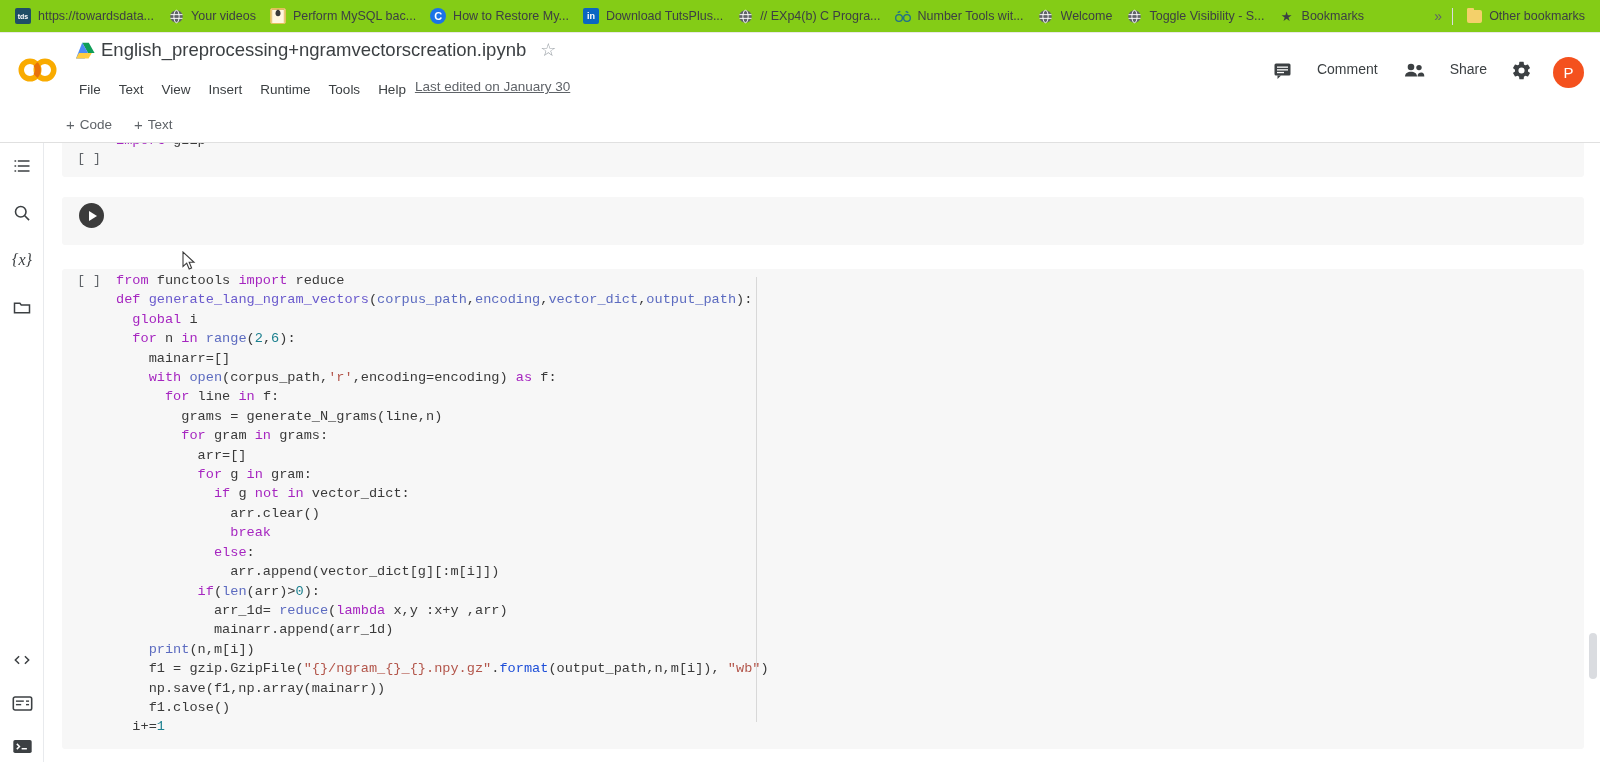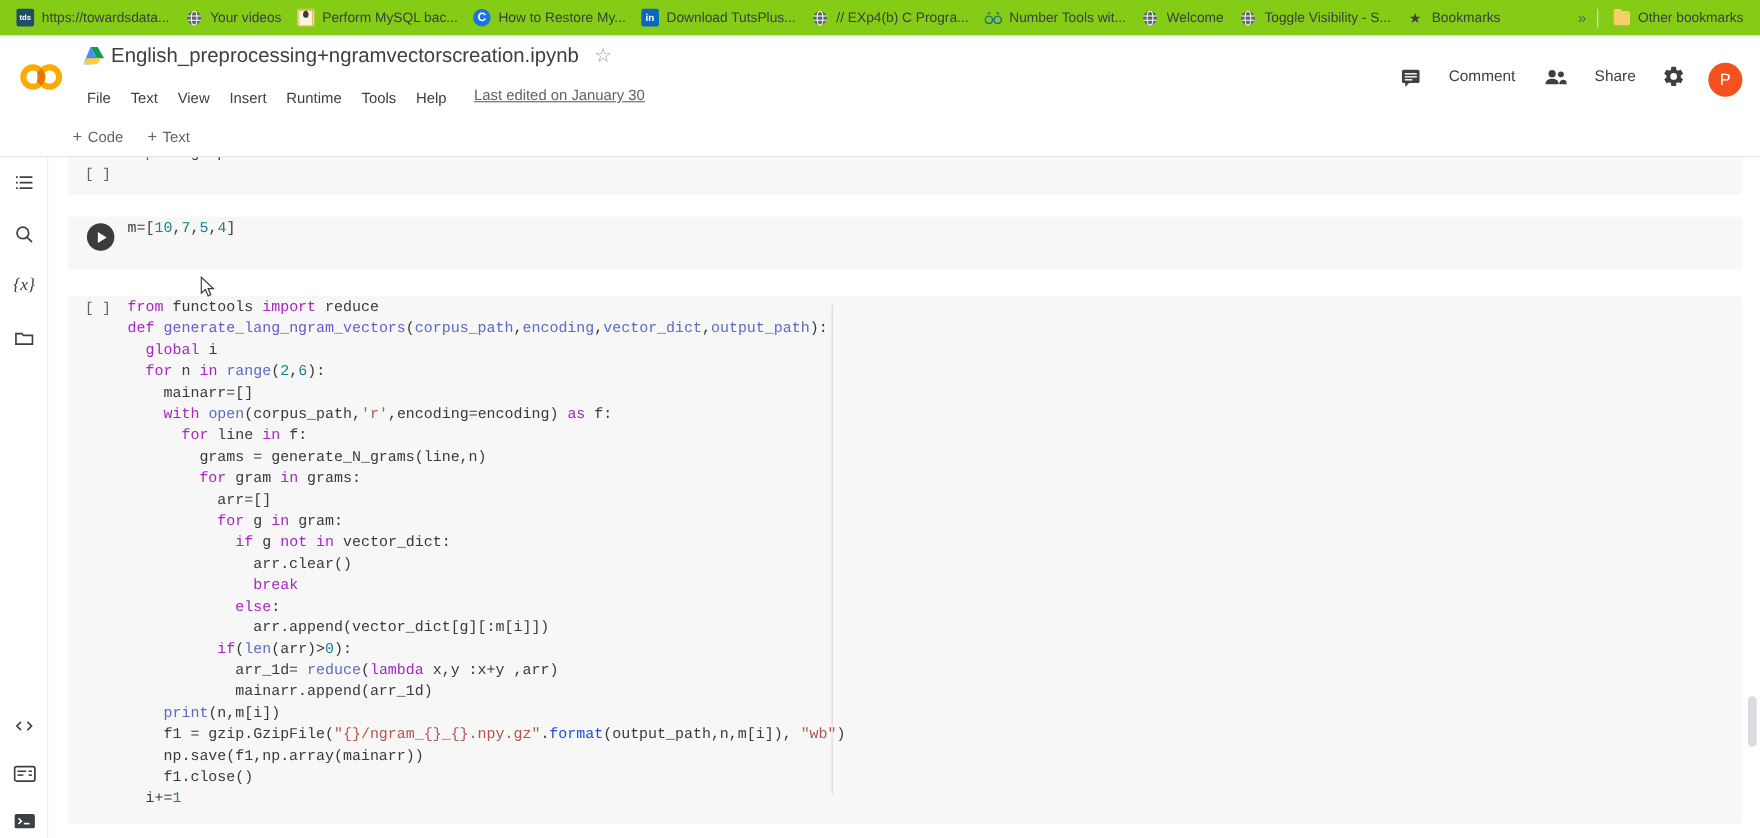--- a/index.html
+++ b/index.html
@@ -95,21 +95,21 @@
   .menu-row {
     position: absolute; left: 70px; top: 46px;
     display: flex; align-items: flex-start;
   }
   .menu-item {
     font-size: 13.5px; color: #3c4043;
     padding: 3px 9px; border-radius: 4px; cursor: pointer;
   }
   .last-edited {
     font-size: 13.5px; color: #5f6368;
-    margin-left: 16px; text-decoration: underline; cursor: pointer;
+    margin-left: 0; text-decoration: underline; cursor: pointer;
   }
   .header-right {
     position: absolute; right: 16px; top: 20px;
     display: flex; align-items: center; gap: 4px;
   }
   .hdr-btn {
     display: flex; align-items: flex-start; gap: 25px;
     padding: 7px 11px; border-radius: 4px; cursor: pointer;
     font-size: 14px; color: #3c4043;
   }
@@ -478,21 +478,21 @@
 
   <div class="cell" id="cell-0" style="top:-14px;height:48px;overflow:hidden">
     <div class="cell-gutter" style="top:18px">[ ]</div>
     <div class="code" id="code-0"><div><span class="kw">import</span><span class="id"> gzip</span></div></div>
   </div>
 
   <div class="cell" id="cell-1" style="top:54px;height:48px">
     <div class="run-btn">
         <span class="run-tri"></span>
       </div>
-    <div class="code" id="code-1"><div><span class="id">m=[</span><span class="num">10</span><span class="id">,</span><span class="num">7</span><span class="id">,</span><span class="num">5</span><span class="id">,</span><span class="num">4</span><span class="id">]</span></div></div>
+    <div class="code" id="code-1"></div>
   </div>
 
   <div class="cell" id="cell-2" style="top:126px;height:480px">
     <div class="cell-gutter">[ ]</div>
     <div class="fold-line"></div>
     <div class="code" id="code-2"><div><span class="kw">from</span><span class="id"> functools </span><span class="kw">import</span><span class="id"> reduce</span></div><div><span class="kw">def</span><span class="id"> </span><span class="fn">generate_lang_ngram_vectors</span><span class="id">(</span><span class="bi">corpus_path</span><span class="id">,</span><span class="bi">encoding</span><span class="id">,</span><span class="bi">vector_dict</span><span class="id">,</span><span class="bi">output_path</span><span class="id">):</span></div><div><span class="id">  </span><span class="kw">global</span><span class="id"> i</span></div><div><span class="id">  </span><span class="kw">for</span><span class="id"> n </span><span class="kw">in</span><span class="id"> </span><span class="bi">range</span><span class="id">(</span><span class="num">2</span><span class="id">,</span><span class="num">6</span><span class="id">):</span></div><div><span class="id">    mainarr=[]</span></div><div><span class="id">    </span><span class="kw">with</span><span class="id"> </span><span class="bi">open</span><span class="id">(corpus_path,</span><span class="str">'r'</span><span class="id">,encoding=encoding) </span><span class="kw">as</span><span class="id"> f:</span></div><div><span class="id">      </span><span class="kw">for</span><span class="id"> line </span><span class="kw">in</span><span class="id"> f:</span></div><div><span class="id">        grams = generate_N_grams(line,n)</span></div><div><span class="id">        </span><span class="kw">for</span><span class="id"> gram </span><span class="kw">in</span><span class="id"> grams:</span></div><div><span class="id">          arr=[]</span></div><div><span class="id">          </span><span class="kw">for</span><span class="id"> g </span><span class="kw">in</span><span class="id"> gram:</span></div><div><span class="id">            </span><span class="kw">if</span><span class="id"> g </span><span class="kw">not</span><span class="id"> </span><span class="kw">in</span><span class="id"> vector_dict:</span></div><div><span class="id">              arr.clear()</span></div><div><span class="id">              </span><span class="kw">break</span></div><div><span class="id">            </span><span class="kw">else</span><span class="id">:</span></div><div><span class="id">              arr.append(vector_dict[g][:m[i]])</span></div><div><span class="id">          </span><span class="kw">if</span><span class="id">(</span><span class="bi">len</span><span class="id">(arr)&gt;</span><span class="num">0</span><span class="id">):</span></div><div><span class="id">            arr_1d= </span><span class="bi">reduce</span><span class="id">(</span><span class="kw">lambda</span><span class="id"> x,y :x+y ,arr)</span></div><div><span class="id">            mainarr.append(arr_1d)</span></div><div><span class="id">    </span><span class="bi">print</span><span class="id">(n,m[i])</span></div><div><span class="id">    f1 = gzip.GzipFile(</span><span class="str">"{}/ngram_{}_{}.npy.gz"</span><span class="id">.</span><span class="meth">format</span><span class="id">(output_path,n,m[i]), </span><span class="str">"wb"</span><span class="id">)</span></div><div><span class="id">    np.save(f1,np.array(mainarr))</span></div><div><span class="id">    f1.close()</span></div><div><span class="id">  i+=</span><span class="num">1</span></div></div>
   </div>
 
 </div>
 

